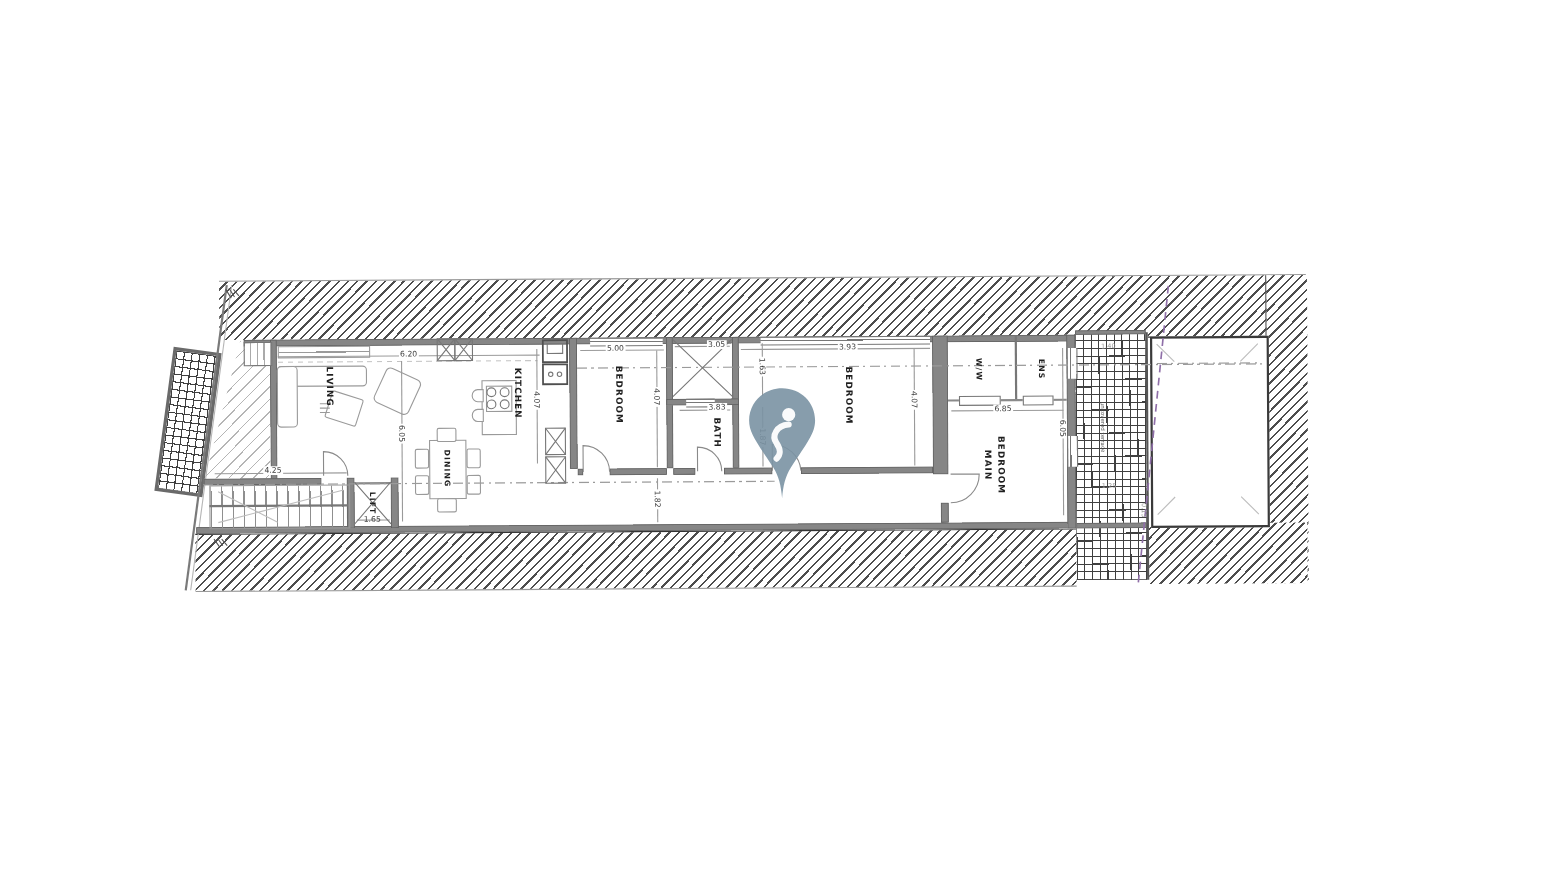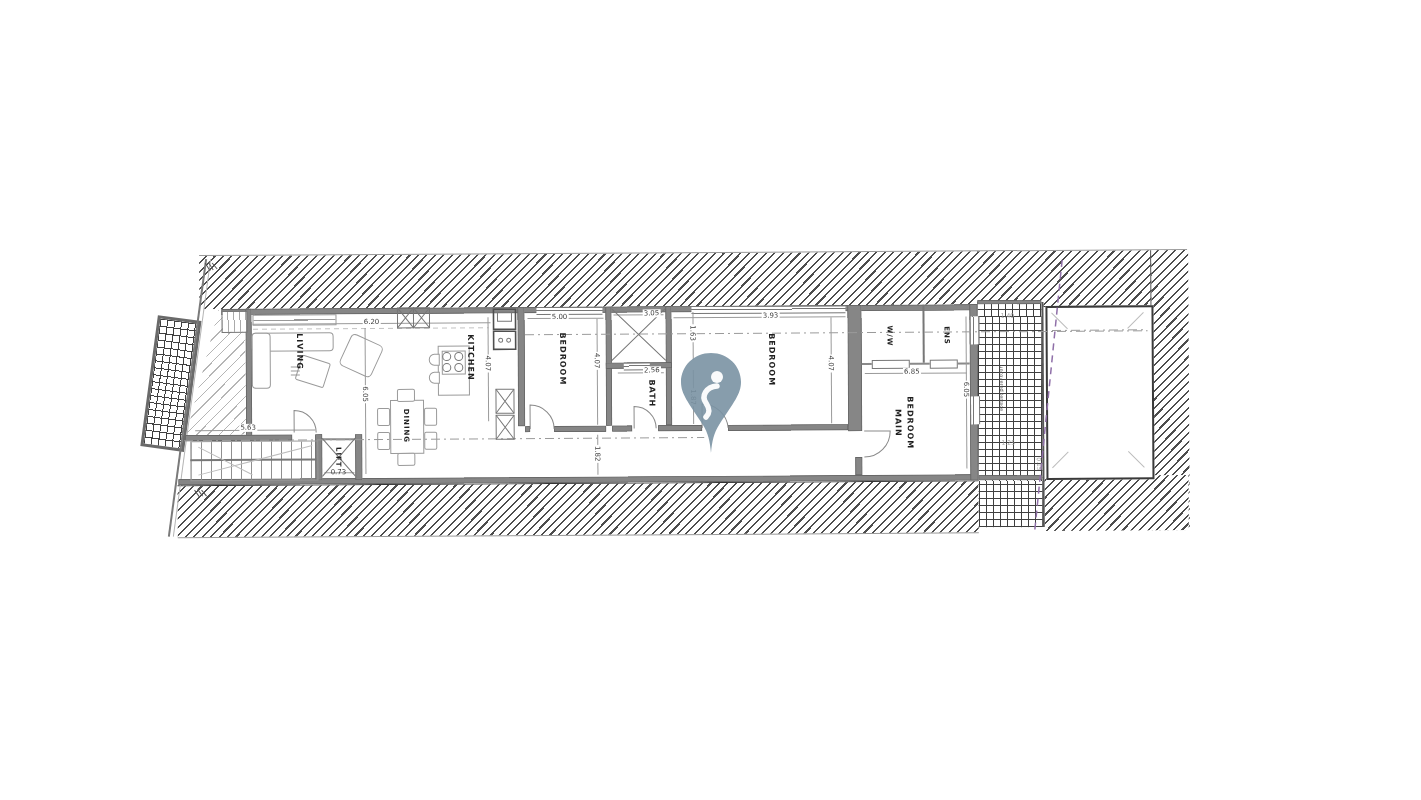--- a/index.html
+++ b/index.html
@@ -204,27 +204,27 @@
   <span class="room" style="left:338px;top:455px;font-size:7px;">LIFT</span>
   <span class="room" style="left:1002px;top:390px;font-size:5px;font-weight:normal;color:#555;letter-spacing:0;">uncovered terrace</span>
 
   <span class="dh" style="left:372px;top:320px;">6.20</span>
   <span class="dv" style="left:365px;top:392px;">6.05</span>
   <span class="dv" style="left:488px;top:362px;">4.07</span>
   <span class="dh" style="left:560px;top:316px;">5.00</span>
   <span class="dv" style="left:597px;top:360px;">4.07</span>
   <span class="dh" style="left:652px;top:313px;">3.05</span>
   <span class="dv" style="left:693px;top:333px;">1.63</span>
-  <span class="dh" style="left:652px;top:370px;">2.56</span>
+  <span class="dh" style="left:652px;top:370px;">3.83</span>
   <span class="dv" style="left:693px;top:397px;">1.87</span>
   <span class="dh" style="left:771px;top:316px;">3.93</span>
   <span class="dv" style="left:831px;top:364px;">4.07</span>
   <span class="dv" style="left:597px;top:453px;">1.82</span>
-  <span class="dh" style="left:248px;top:425px;">5.63</span>
-  <span class="dh" style="left:338px;top:470px;background:transparent;">0.73</span>
+  <span class="dh" style="left:248px;top:425px;">4.25</span>
+  <span class="dh" style="left:338px;top:470px;background:transparent;">1.65</span>
   <span class="dh" style="left:912px;top:373px;">6.85</span>
   <span class="dv" style="left:966px;top:391px;">6.05</span>
   <span class="dh faint" style="left:1008px;top:317px;background:transparent;">1.40</span>
   <span class="dh faint" style="left:1008px;top:444px;background:transparent;">1.25</span>
   <span class="dv faint" style="left:1039px;top:466px;background:transparent;">0.15</span>
 
 </div>
 
 <svg class="overlay" style="left:679px;top:351px;" width="64" height="104" viewBox="0 0 64 104">
   <path d="M32,2 C15,2 2,15 2,31 C2,43 9,51 24,74 C29,82 31,90 32,102 C33,90 35,82 40,74 C55,51 62,43 62,31 C62,15 49,2 32,2 Z" fill="#7a92a3" fill-opacity="0.9"></path>

